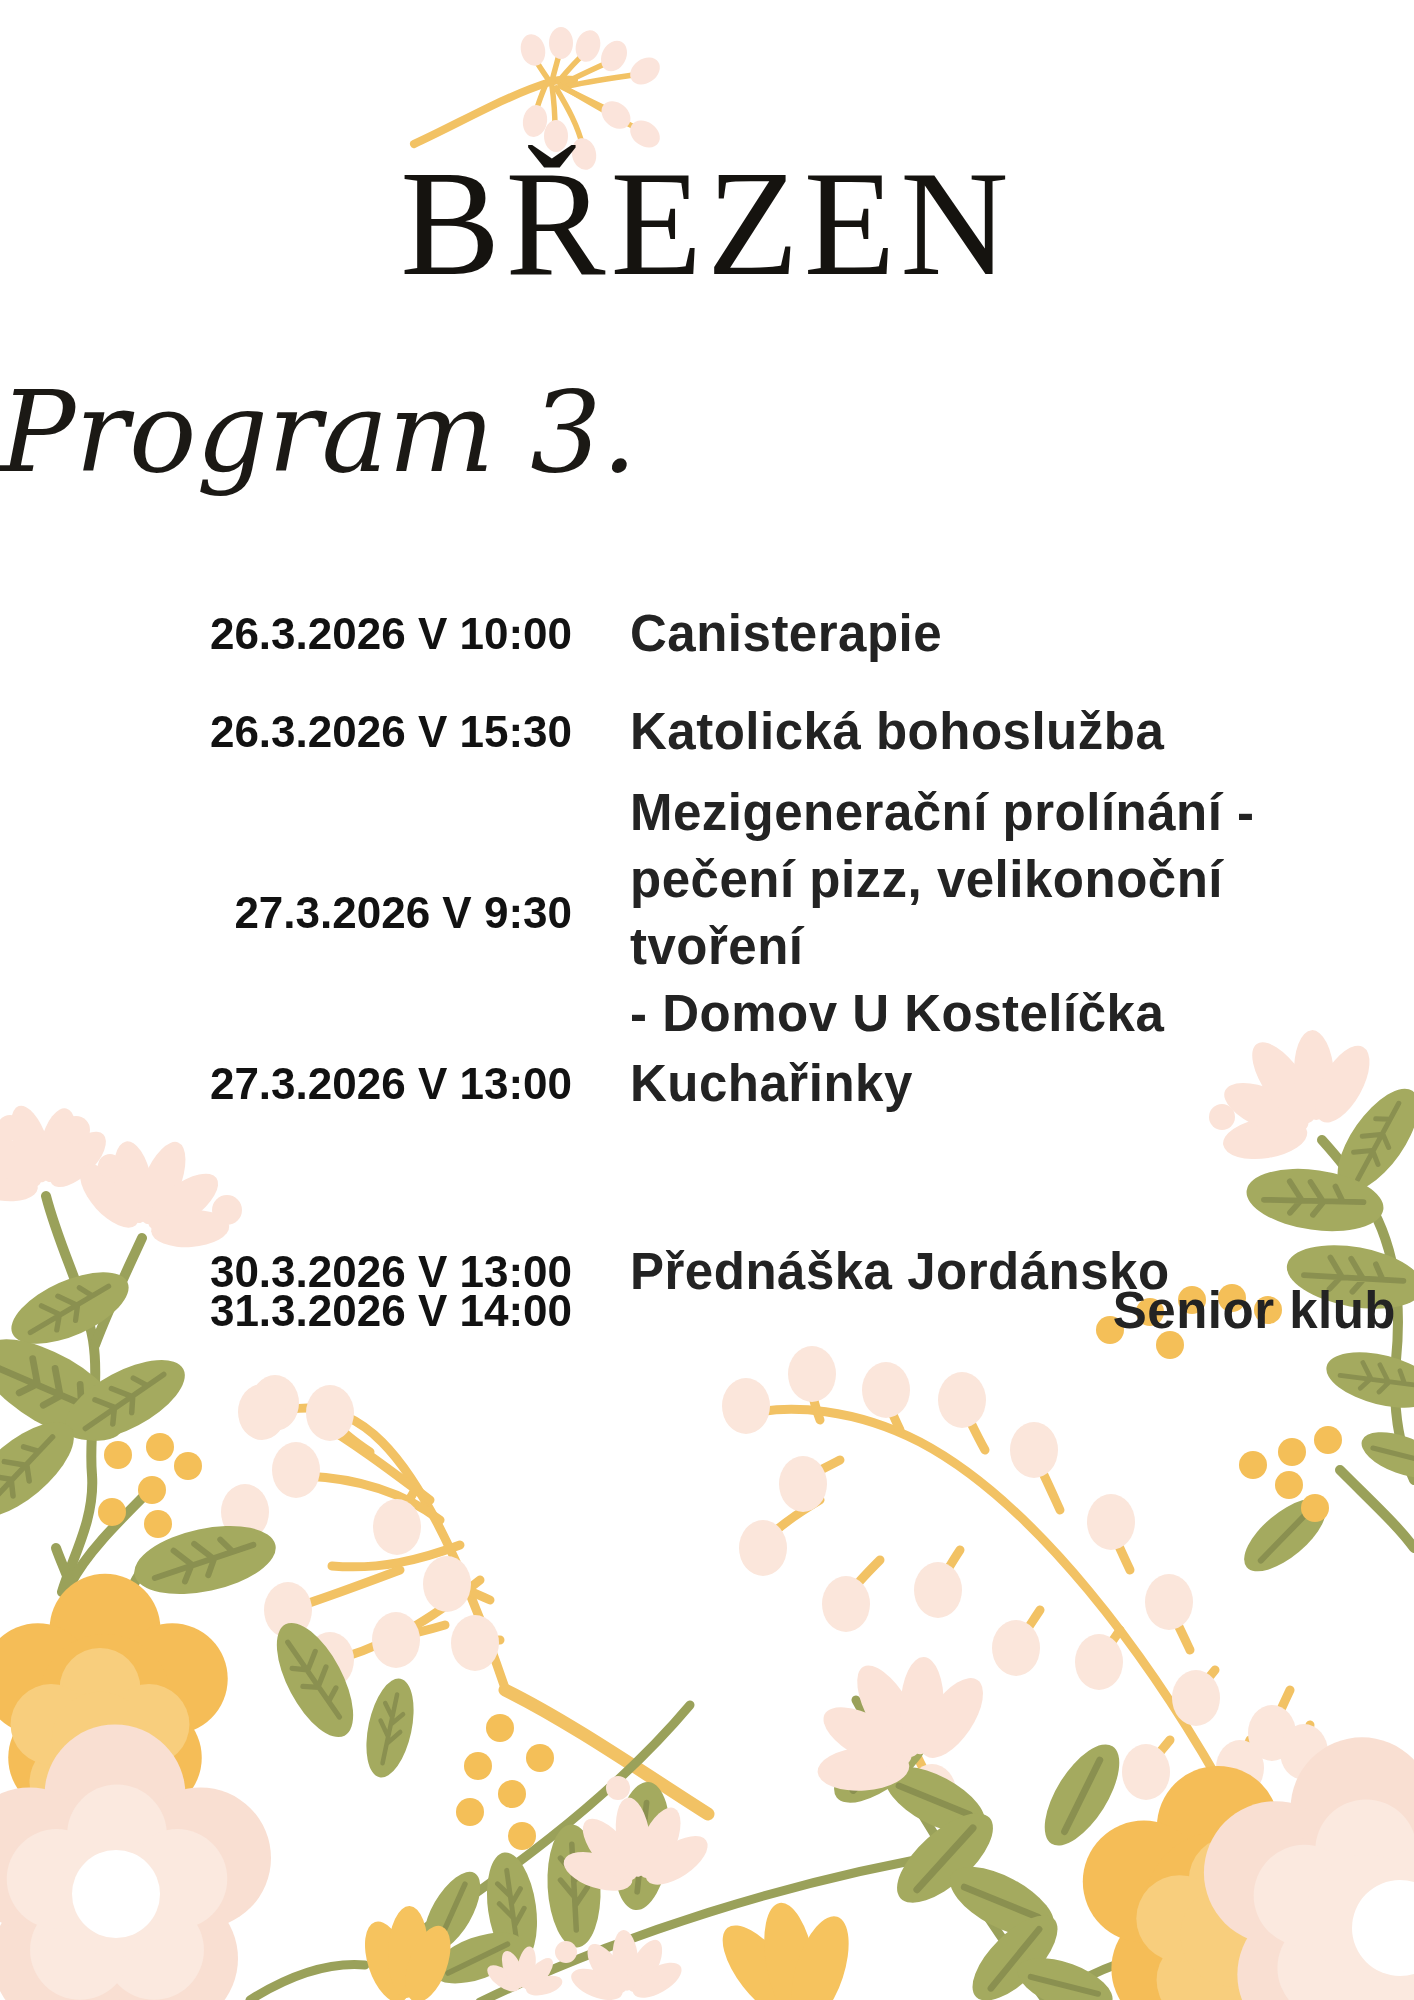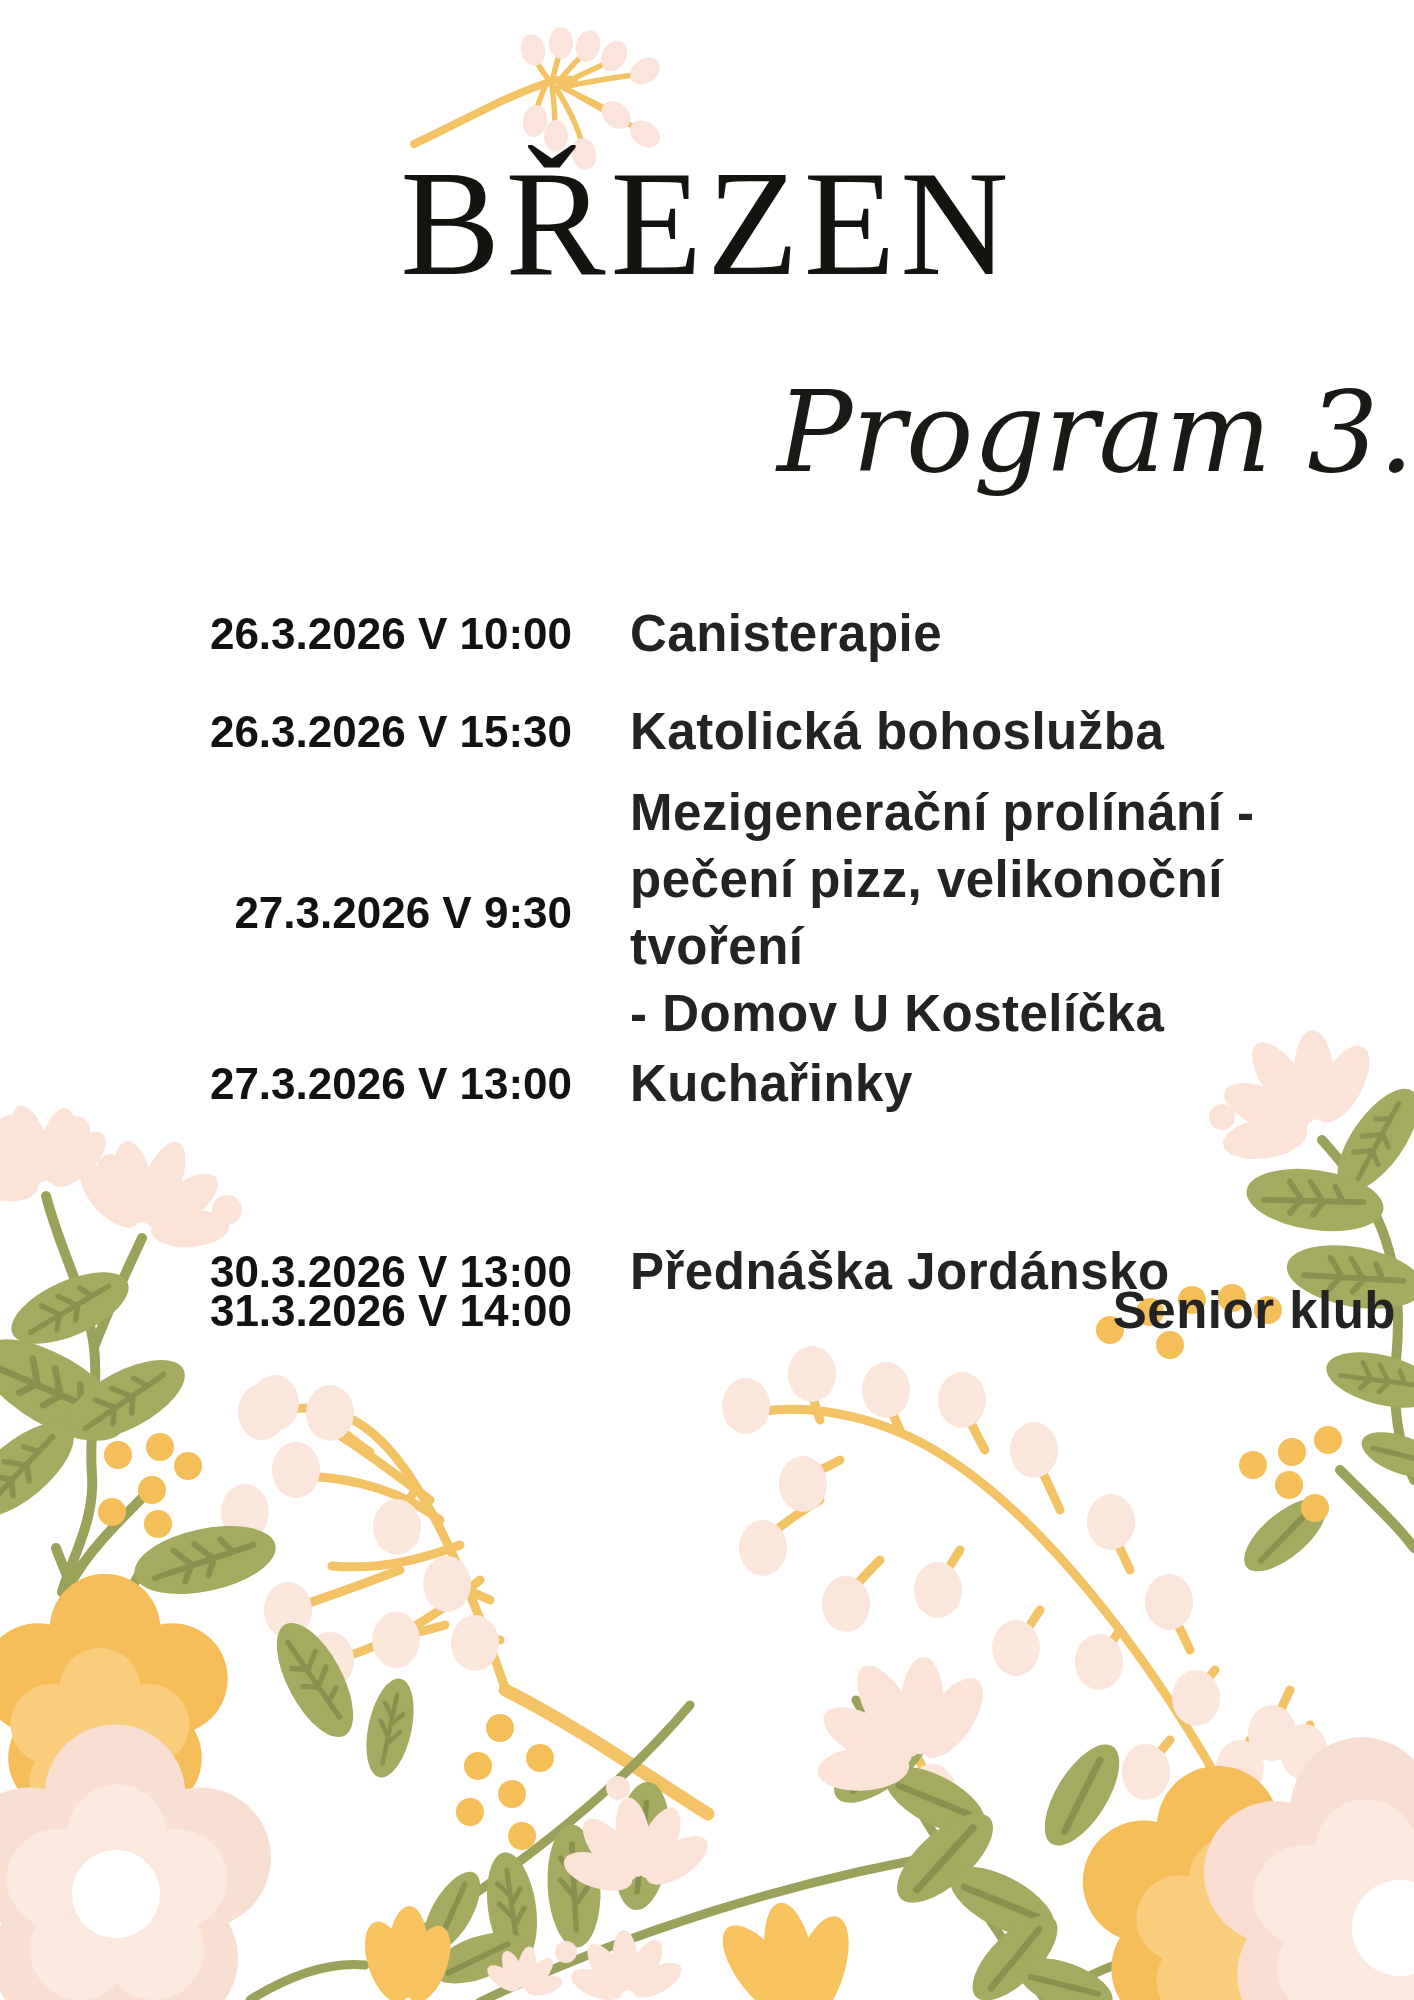--- a/index.html
+++ b/index.html
@@ -10,21 +10,21 @@
   }
   .deco{position:absolute;pointer-events:none;}
   .deco-top{left:400px;top:26px;width:290px;height:156px;}
   .deco-bottom{left:0;top:1000px;width:1414px;height:1000px;}
   .title{
     position:absolute;top:148px;left:0;width:100%;text-align:center;
     font-family:"Liberation Serif","DejaVu Serif",serif;
     font-size:150px;line-height:1;letter-spacing:5px;color:#15130f;
   }
   .subtitle{
-    position:absolute;top:360px;left:0;width:100%;text-align:right;
+    position:absolute;top:360px;left:0;width:100%;text-align:left;
     font-family:"DejaVu Serif","Liberation Serif",serif;font-style:italic;
     font-size:112px;line-height:1.3;color:#1b1915;
   }
   .schedule{position:absolute;left:0;top:0;width:100%;height:100%;}
   .row{position:absolute;left:96px;right:18px;display:flex;align-items:center;}
   .row-0{top:600px;}
   .row-1{top:698px;}
   .row-2{top:779px;}
   .row-3{top:1050px;}
   .row-4{top:1238px;}

